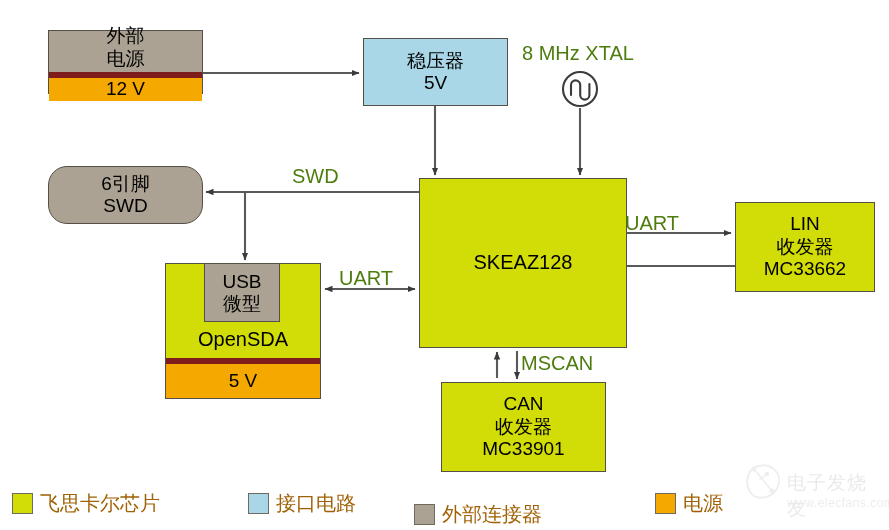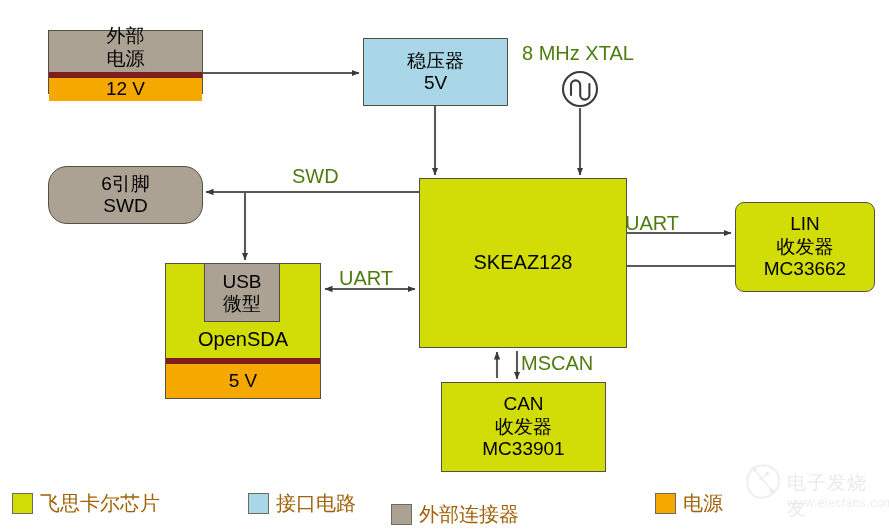--- a/index.html
+++ b/index.html
@@ -100,21 +100,20 @@
   #mcu {
     left: 419px; top: 178px; width: 208px; height: 170px;
     background: #D2DC06;
     font-size: 20px;
   }
 
   #lin {
     left: 735px; top: 202px; width: 140px; height: 90px;
     background: #D2DC06;
     font-size: 19px;
-    border-radius: 9px;
   }
 
   #can {
     left: 441px; top: 382px; width: 165px; height: 90px;
     background: #D2DC06;
     font-size: 19px;
   }
 
   .edge-label {
     position: absolute;
@@ -153,21 +152,21 @@
   }
   .swatch {
     width: 21px; height: 21px;
     border: 1px solid #6f6a60;
     box-sizing: border-box;
     margin-right: 7px;
     flex: 0 0 auto;
   }
   #li-0 { left: 12px; }
   #li-1 { left: 248px; }
-  #li-2 { left: 391px; margin-top: 23px; }
+  #li-2 { left: 414px; margin-top: 23px; }
   #li-3 { left: 655px; }
 
   #watermark {
     position: absolute;
     left: 745px; top: 458px;
     width: 140px; height: 66px;
     opacity: 0.30;
     pointer-events: none;
   }
   #watermark .wm-text {

